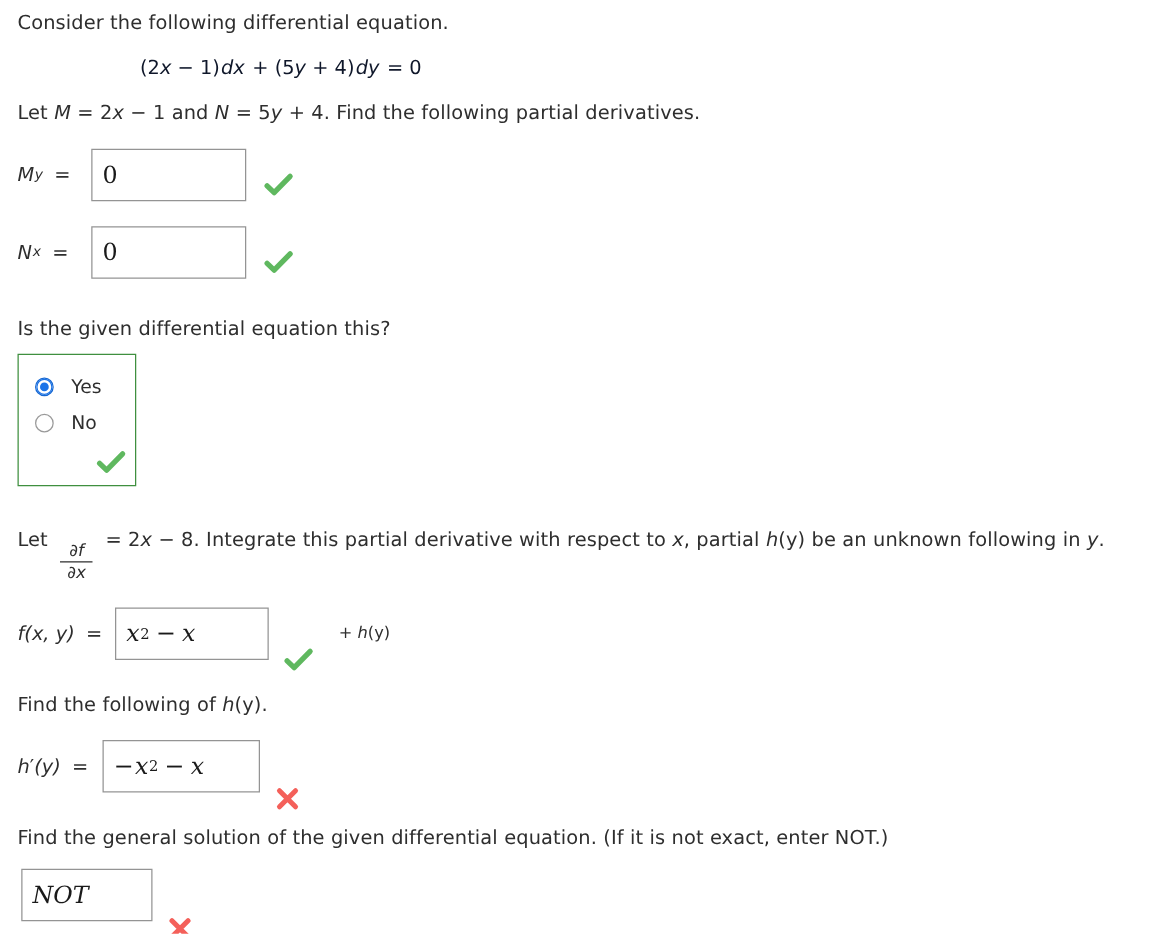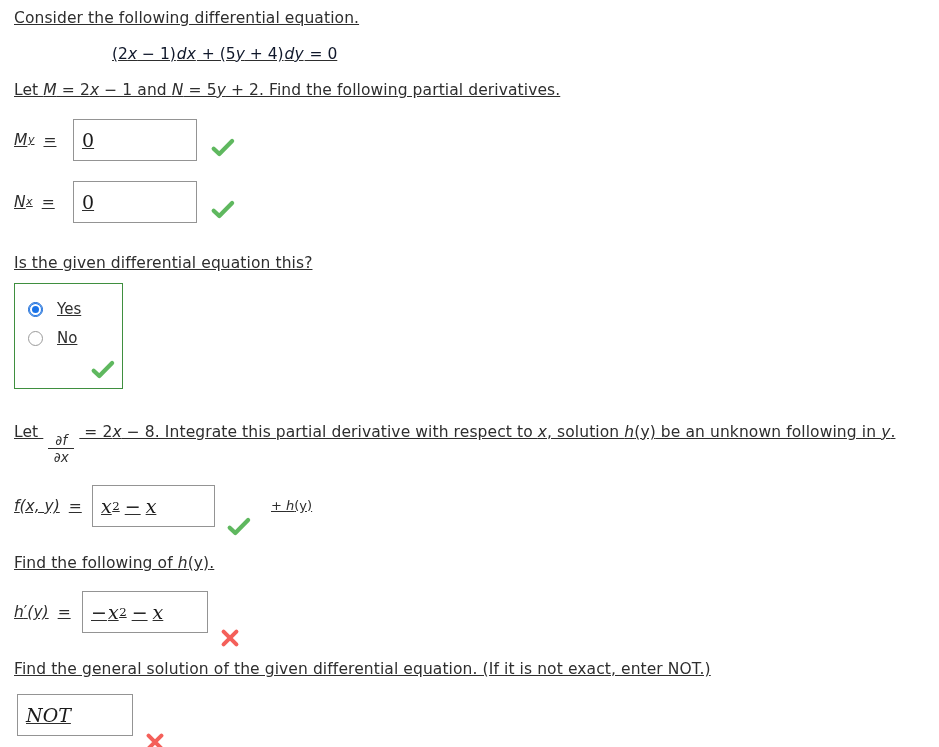--- a/index.html
+++ b/index.html
@@ -11,21 +11,21 @@
   body {
     width: 939px;
     height: 747px;
     position: relative;
     font-family: "DejaVu Sans", "Liberation Sans", sans-serif;
     color: #2e2e2e;
     font-size: 15px;
     overflow: hidden;
   }
 
-  .page { padding: 4px 0 0 14px; text-decoration: underline; }
+  .page { padding: 4px 0 0 14px; }
 
   
   .prose {
     font-size: 15.5px;
     line-height: 1.35;
     color: #2e2e2e;
     letter-spacing: 0.1px;
   }
   .mi { font-style: italic; }
   .mn { font-style: normal; }
@@ -87,21 +87,21 @@
     width: 26px;
     height: 26px;
     flex: none;
     display: block;
   }
   .mark-wrap { display: flex; align-items: flex-end; }
 
   
   .radio-group {
     border: 1px solid #3f8f3f;
-    width: 109px;
+    width: 95px;
     padding: 11px 0 5px 0;
     margin-top: 9px;
   }
   .radio-item {
     display: flex;
     align-items: center;
     padding: 0 0 0 13px;
     height: 29px;
   }
   .radio-dot {
@@ -176,21 +176,21 @@
 
   <div class="prose" style="margin-top:4px;">
     <span>Consider the following differential equation.</span>
   </div>
 
   <div class="display-eq">
     <span class="mn">(2</span><span class="mi">x</span><span class="mn"> − 1)</span><span class="mi thin">dx</span><span class="mn"> + (5</span><span class="mi">y</span><span class="mn"> + 4)</span><span class="mi thin">dy</span><span class="mn"> = 0</span>
   </div>
 
   <div class="prose" style="margin-top:17px;">
-    <span>Let </span><span class="mi">M</span><span> = 2</span><span class="mi">x</span><span> − 1 and </span><span class="mi">N</span><span> = 5</span><span class="mi">y</span><span> + 2. Find the following partial derivatives.</span>
+    <span>Let </span><span class="mi">M</span><span> = 2</span><span class="mi">x</span><span> − 1 and </span><span class="mi">N</span><span> = 5</span><span class="mi">y</span><span> + 4. Find the following partial derivatives.</span>
   </div>
 
   <div class="field-row" style="margin-top:18px;">
     <div class="field-label" style="width:59px;height:42px;">
       <span class="mi">M</span>
         <sub class="sb">y</sub>
       <span class="eqsign">=</span>
     </div>
     <div class="answer-box" style="width:124px;">
       <span class="num">0</span>
@@ -236,21 +236,21 @@
         <path d="M3.4 12.6 L8.6 17.6 L20.4 5.6" fill="none" stroke="#5fb85f" stroke-width="3.9" stroke-linecap="round" stroke-linejoin="round"></path>
       </svg>
     </div>
   </div>
 
   <div class="prose" style="margin-top:33px;">
     <span>Let </span><span class="frac">
         <span class="top">∂f</span>
         <span class="bar"></span>
         <span class="bot">∂x</span>
-      </span><span> = 2</span><span class="mi">x</span><span> − 8. Integrate this partial derivative with respect to </span><span class="mi">x</span><span>, solution </span><span class="mi">h</span><span>(y)</span><span> be an unknown following in </span><span class="mi">y</span><span>.</span>
+      </span><span> = 2</span><span class="mi">x</span><span> − 8. Integrate this partial derivative with respect to </span><span class="mi">x</span><span>, partial </span><span class="mi">h</span><span>(y)</span><span> be an unknown following in </span><span class="mi">y</span><span>.</span>
   </div>
 
   <div class="field-row" style="margin-top:21px;">
     <div class="field-label" style="width:78px;height:42px;">
       <span class="mi">f</span>
         <span class="mi">(x, y)</span>
       <span class="eqsign">=</span>
     </div>
     <div class="answer-box" style="width:123px;">
       <span>x</span>
@@ -291,21 +291,21 @@
         <path d="M5 5 L19 19 M19 5 L5 19" fill="none" stroke="#f4605a" stroke-width="4.4" stroke-linecap="round"></path>
       </svg>
     </div>
   </div>
 
   <div class="prose" style="margin-top:26px;">
     <span>Find the general solution of the given differential equation. (If it is not exact, enter NOT.)</span>
   </div>
 
   <div class="field-row" style="margin-top:14px;margin-left:3px;">
-    <div class="answer-box" style="width:116px;">
+    <div class="answer-box" style="width:105px;">
       <span>NOT</span>
     </div>
     <div class="mark-wrap" style="height:42px;margin-left:11px;align-items:flex-end;">
       <svg class="mark" viewBox="0 0 24 24" aria-hidden="true" style="position:relative;top:17px;width:22px;height:22px;">
         <path d="M5 5 L19 19 M19 5 L5 19" fill="none" stroke="#f4605a" stroke-width="4.4" stroke-linecap="round"></path>
       </svg>
     </div>
   </div>
 
 </div>

